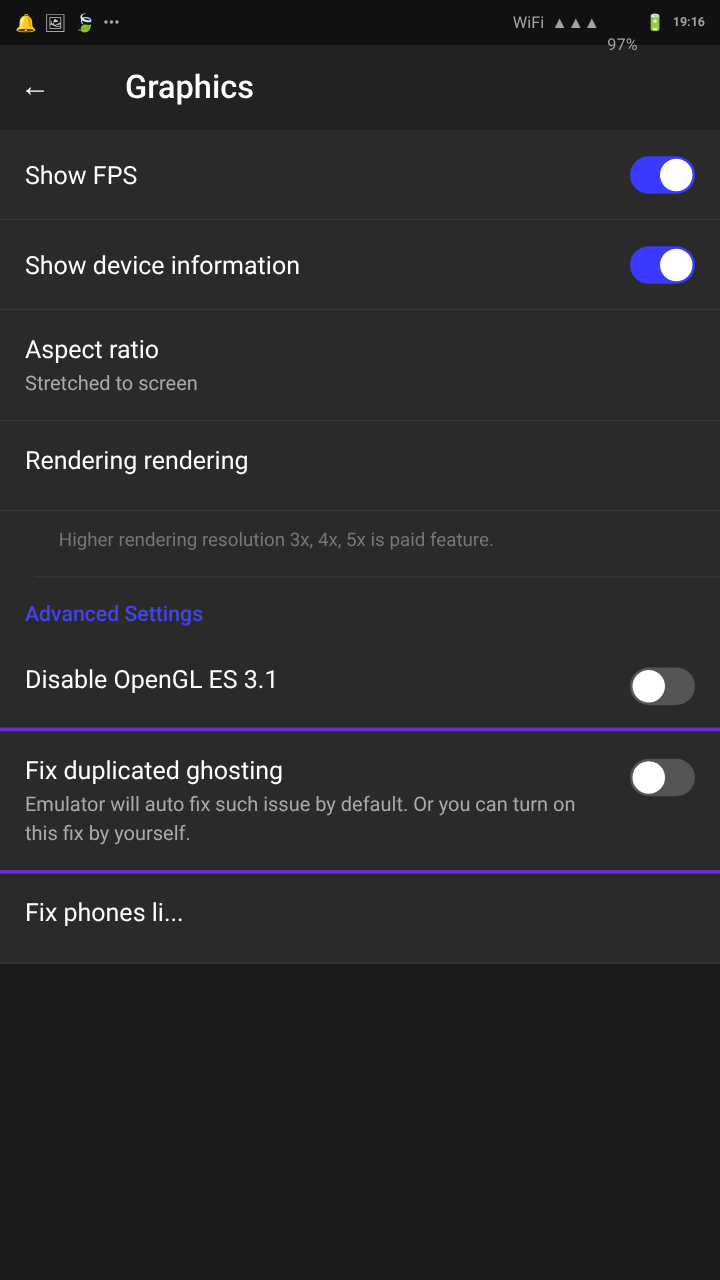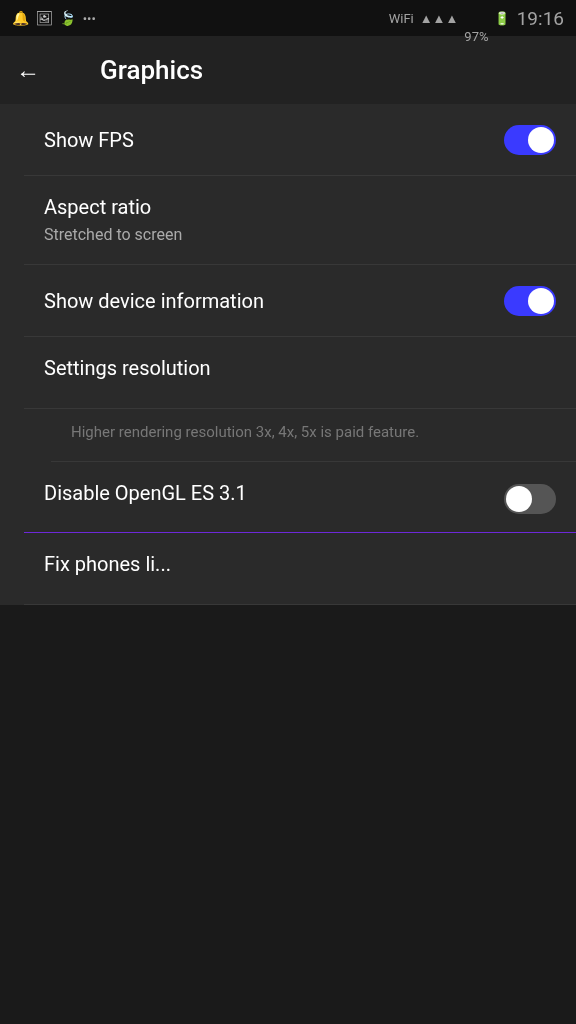--- a/index.html
+++ b/index.html
@@ -69,21 +69,20 @@
     .toolbar-title {
       font-size: 26px;
       font-weight: 500;
       color: #ffffff;
       margin-left: 40px;
     }
 
     
     .settings-list {
       background-color: #2a2a2a;
-      padding-left: 24px;
     }
 
     .setting-item {
       padding: 18px 20px;
       border-bottom: 1px solid #383838;
       display: flex;
       align-items: center;
       justify-content: space-between;
       min-height: 72px;
     }
@@ -166,21 +165,21 @@
       padding: 20px 20px 10px;
       font-size: 17px;
       font-weight: 500;
       color: #4444ee;
       cursor: pointer;
     }
 
     
     .setting-row-advanced {
       padding: 18px 20px;
-      border-bottom: 1px solid #6d28d9;
+      border-bottom: 3px solid #6d28d9;
       display: flex;
       align-items: flex-start;
       justify-content: flex-end;
       gap: 28px;
     }
 
     .setting-row-advanced .setting-text-group {
       flex: 1;
     }
   </style>
@@ -192,21 +191,21 @@
     <span class="status-icon">🔔</span>
     <span class="status-icon">🖼</span>
     <span class="status-icon">🍃</span>
     <span class="status-icon" style="font-size:13px;color:#aaa;">•••</span>
   </div>
   <div class="status-bar-right">
     <span style="font-size:13px;">WiFi</span>
     <span style="font-size:13px;">▲▲▲</span>
     <span style="font-size:13px;margin-top:37px;">97%</span>
     <span style="font-size:13px;">🔋</span>
-    <span style="font-size:19px;font-weight:400;">19:16</span>
+    <span style="font-size:10px;font-weight:700;">19:16</span>
   </div>
 </div>
 
 <div class="toolbar">
   <button class="back-button">
     <span>←</span>
   </button>
   <span class="toolbar-title">Graphics</span>
 </div>
 
@@ -214,48 +213,58 @@
 
   <div class="setting-item with-toggle">
     <div class="setting-text-group">
       <div class="setting-label">Show FPS</div>
     </div>
     <div class="toggle on">
       <div class="toggle-knob"></div>
     </div>
   </div>
 
+  <div class="setting-item with-toggle">
+    <div class="setting-text-group">
+      <div class="setting-label">Show device information</div>
+    </div>
+    <div class="toggle on">
+      <div class="toggle-knob"></div>
+    </div>
+  </div>
+
   <div class="setting-item multi-line">
     <div class="setting-label">Aspect ratio</div>
     <div class="setting-sublabel">Stretched to screen</div>
   </div>
 
-  <div class="setting-item with-toggle">
-    <div class="setting-text-group">
-      <div class="setting-label">Show device information</div>
-    </div>
-    <div class="toggle on">
-      <div class="toggle-knob"></div>
-    </div>
-  </div>
-
   <div class="setting-item multi-line">
-    <div class="setting-label">Settings resolution</div>
+    <div class="setting-label">Rendering rendering</div>
   </div>
 
   <div class="note-text">Higher rendering resolution 3x, 4x, 5x is paid feature.</div>
 
+  <div class="advanced-header">Advanced Settings</div>
 
   <div class="setting-row-advanced">
     <div class="setting-text-group">
       <div class="setting-label">Disable OpenGL ES 3.1</div>
     </div>
     <div class="toggle off" style="margin-top:4px;">
       <div class="toggle-knob"></div>
     </div>
   </div>
 
+  <div class="setting-row-advanced">
+    <div class="setting-text-group">
+      <div class="setting-label">Fix duplicated ghosting</div>
+      <div class="setting-sublabel">Emulator will auto fix such issue by default. Or you can turn on this fix by yourself.</div>
+    </div>
+    <div class="toggle off" style="margin-top:4px;">
+      <div class="toggle-knob"></div>
+    </div>
+  </div>
 
   <div class="setting-item multi-line">
     <div class="setting-label">Fix phones li...</div>
   </div>
 
 </div>
 
 </body></html>

